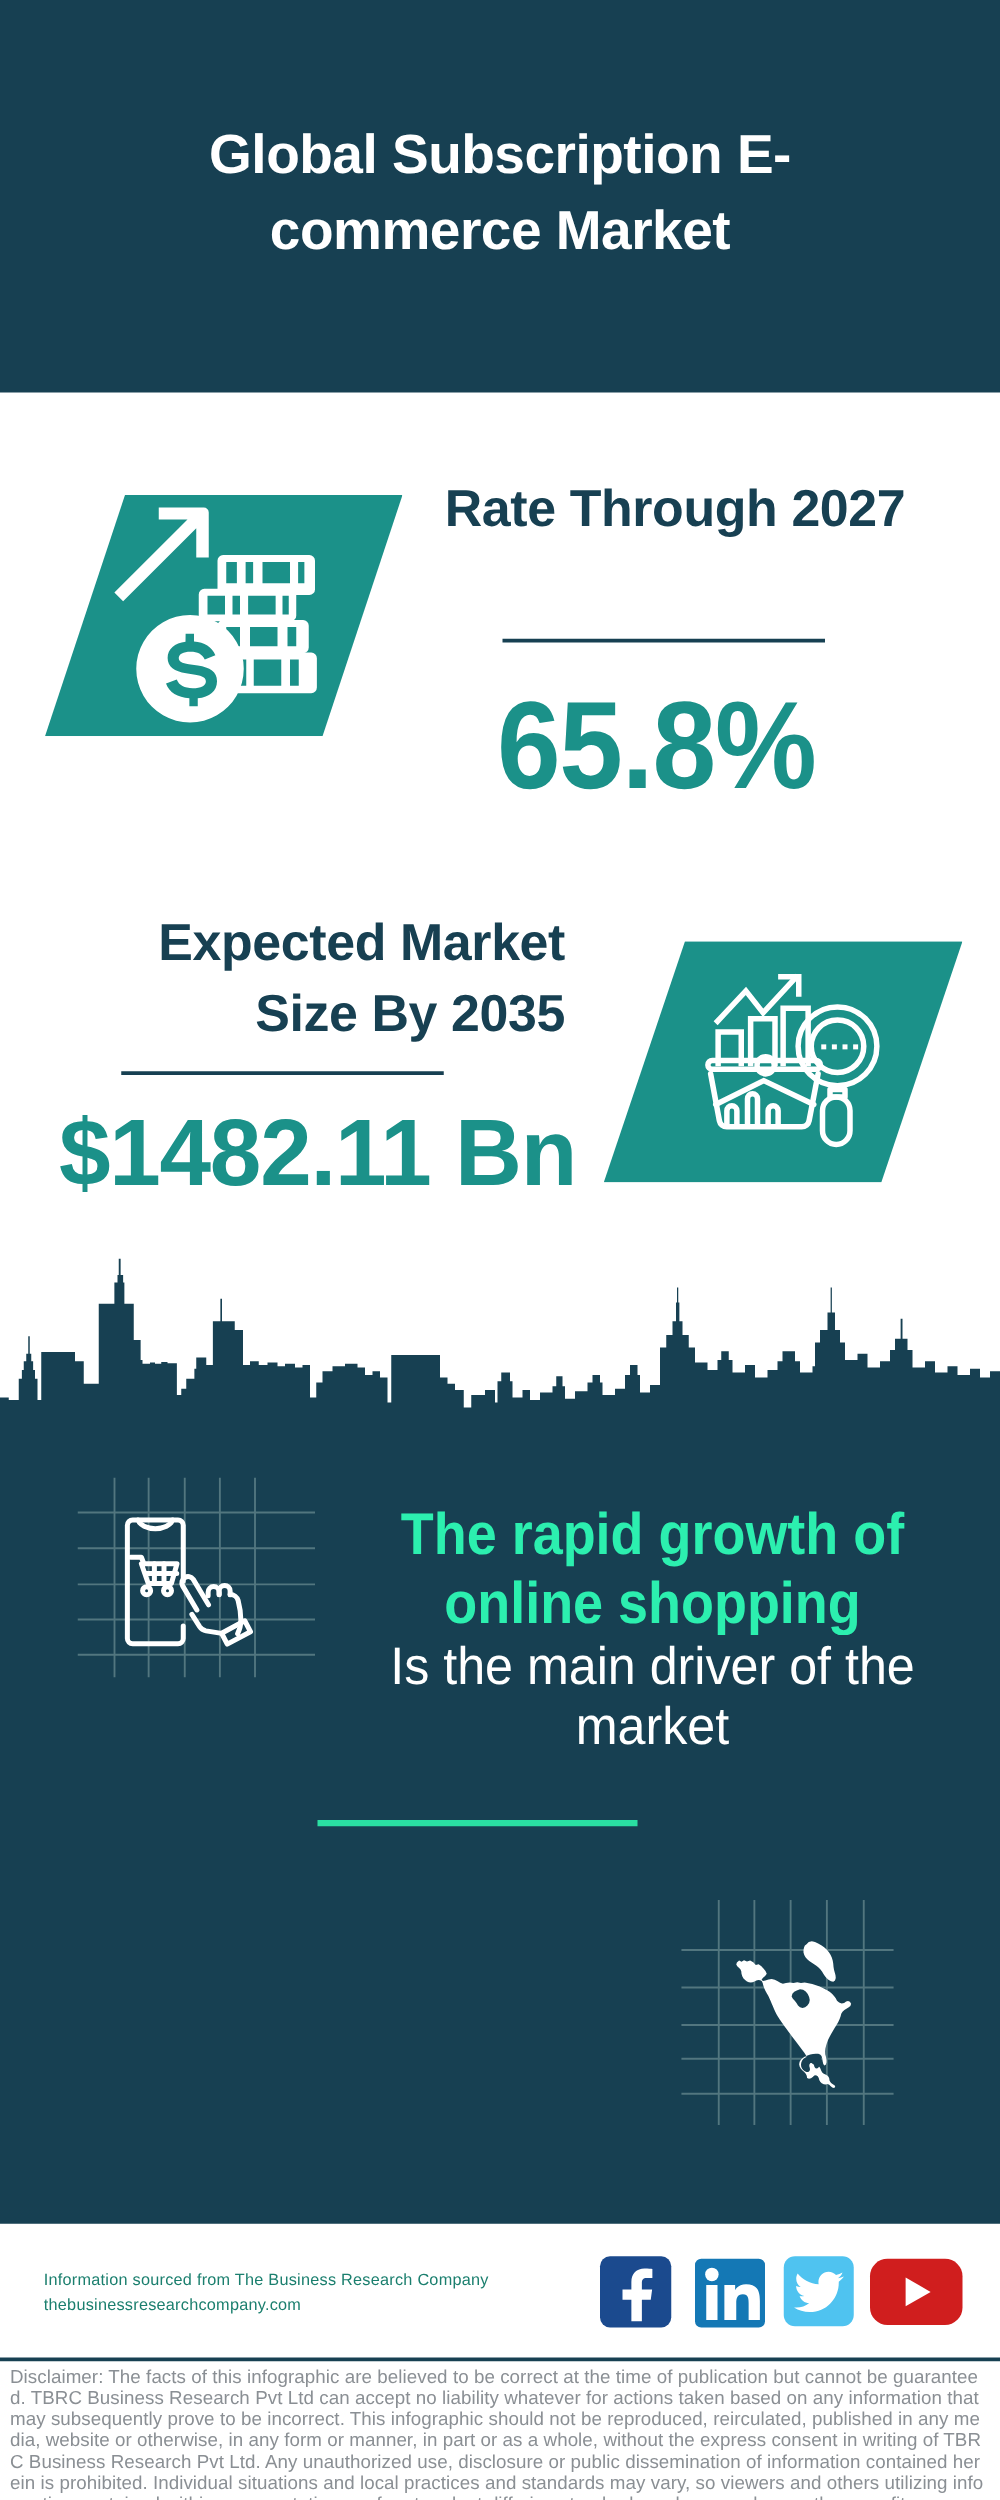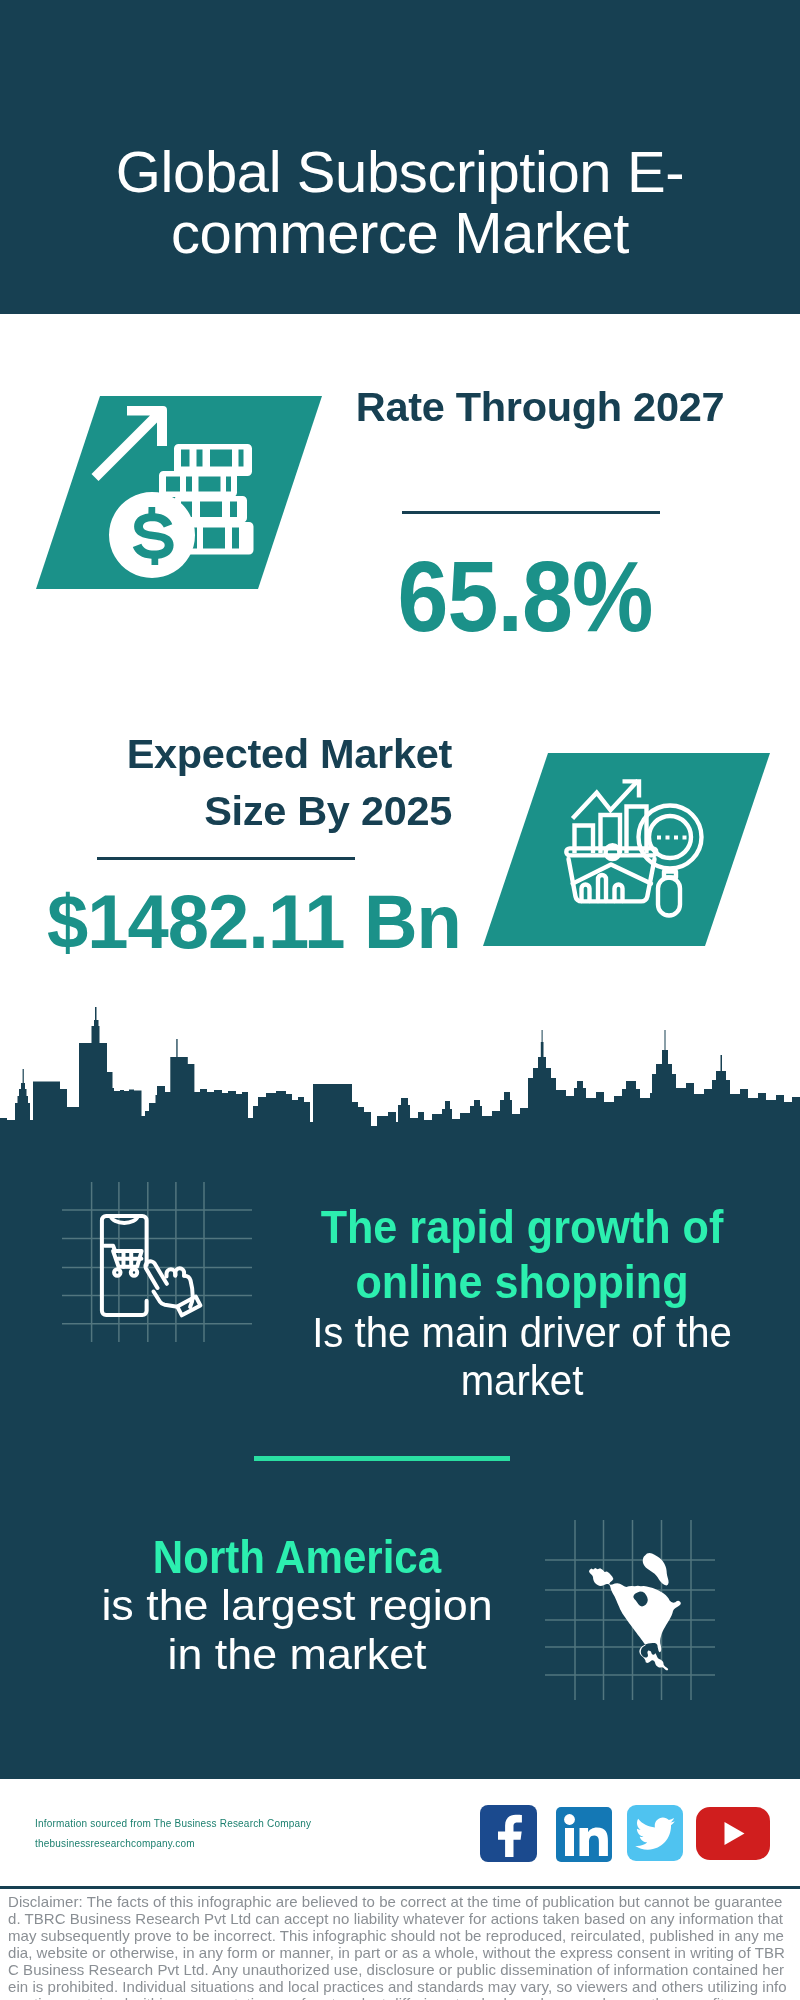--- a/index.html
+++ b/index.html
@@ -4,37 +4,37 @@
 <style>
   * { box-sizing: border-box; margin:0; padding:0; }
   html,body { width:800px; height:2000px; }
   body { font-family:"Liberation Sans", sans-serif; background:#ffffff; position:relative; overflow:hidden;
          -webkit-font-smoothing:antialiased; }
   .page { position:relative; width:800px; height:2000px; background:#fff; }
 
   
   .header { position:absolute; left:0; top:0; width:800px; height:314px; background:#174052; }
   .header-title { position:absolute; left:60px; top:93px; width:680px; text-align:center;
-      color:#ffffff; font-size:58px; font-weight:normal; line-height:61px; letter-spacing:-0.4px;margin-top:48px; }
+      color:#ffffff; font-size:44px; font-weight:bold; line-height:61px; letter-spacing:-0.4px; }
 
   
   .para { position:absolute; background:#1B9189; }
   .stat-head { position:absolute; color:#174052; font-weight:bold; font-size:41.5px; line-height:57.3px;
       text-align:center; letter-spacing:-0.3px; }
   .stat-rule { position:absolute; height:3px; background:#174052; }
   .stat-value { position:absolute; color:#1B9189; font-weight:bold; letter-spacing:-1px; text-align:center; }
 
   
   .dark-panel { position:absolute; left:0; width:800px; background:#174052; }
   .skyline { position:absolute; left:0; width:800px; }
 
   .big-green { color:#2CEFAF; font-weight:bold; }
   .white-txt { color:#ffffff; }
   .footer-rule { position:absolute; left:0; width:800px; height:4px; background:#174052; }
-  .src-text { position:absolute; color:#1B7F6E; font-size:10px; line-height:19.7px; letter-spacing:0.2px;}
+  .src-text { position:absolute; color:#1B7F6E; font-size:13px; line-height:19.7px; letter-spacing:0.2px;}
   .disclaimer { position:absolute; color:#8A8F94; font-size:15px; line-height:17px; letter-spacing:0.05px; }
   .social { position:absolute; width:64px; height:64px; border-radius:10px; }
 </style>
 </head>
 <body>
 
 <div class="page">
 
   <div class="header">
     <div class="header-title">Global Subscription E-commerce Market</div>
@@ -75,21 +75,21 @@
     </svg>
   </div>
   <div class="stat-head" style="left:340px; top:378px; width:400px;">
     <div>Rate Through 2027</div>
   </div>
   <div class="stat-rule" style="left:402px; top:511px; width:258px;"></div>
   <div class="stat-value" style="left:325px; top:547px; width:400px; font-size:99.5px; line-height:99.5px; white-space:nowrap; transform:scaleX(0.92); transform-origin:50% 0;">65.8%</div>
 
   <div class="stat-head" style="left:52px; top:725px; width:400px;text-align:right;">
     <div>Expected Market</div>
-    <div>Size By 2025</div>
+    <div>Size By 2035</div>
   </div>
   <div class="stat-rule" style="left:97px; top:857px; width:258px;"></div>
   <div class="stat-value" style="left:0px; top:885px; width:508px; font-size:75.5px; line-height:75.5px; white-space:nowrap; transform:scaleX(0.982); transform-origin:50% 0;">$1482.11 Bn</div>
 
   <div class="para" style="left:483px; top:753px; width:287px; height:193px;
               clip-path:polygon(65px 0, 287px 0, 222px 193px, 0 193px);">
     <svg viewBox="483 753 287 193" width="287" height="193" style="position:absolute;left:0px;top:0px;">
       <g fill="none" stroke="#ffffff" stroke-width="4.4" stroke-linejoin="miter" stroke-linecap="butt">
 
         <path d="M574.5 853 v-27.5 h18.5 v27.5"></path>
@@ -196,29 +196,20 @@
       <div>The rapid growth of</div>
       <div>online shopping</div>
     </div>
     <div class="white-txt" style="font-size:42.2px; line-height:47.6px; margin-top:0px; transform:scaleX(0.952); transform-origin:50% 0;">
       <div>Is the main driver of the</div>
       <div>market</div>
     </div>
   </div>
   <div style="position:absolute; left:254px; top:1456px; width:256px; height:4.5px; background:#2ADFA2;"></div>
 
-  <div style="position:absolute; left:62px; top:1533px; width:470px; text-align:center;">
-    <div class="big-green" style="font-size:47px; line-height:48.4px; transform:scaleX(0.895); transform-origin:50% 0;">
-      <div>North America</div>
-    </div>
-    <div class="white-txt" style="font-size:43.2px; line-height:48.4px; transform:scaleX(1.038); transform-origin:50% 0;">
-      <div>is the largest region</div>
-      <div>in the market</div>
-    </div>
-  </div>
   <svg width="170" height="180" style="position:absolute; left:545px; top:1520px;">
     <g stroke="#52767f" stroke-width="1.5" fill="none">
       <path d="M0 40 H170 M0 70 H170 M0 100 H170 M0 127 H170 M0 155 H170"></path>
       <path d="M30 0 V180 M58.5 0 V180 M87.5 0 V180 M116.5 0 V180 M146 0 V180"></path>
     </g>
   </svg>
 
   <svg viewBox="580 1550 104 135" width="104" height="135" style="position:absolute; left:580px; top:1550px;">
     <path d="M 589.5 1570.0 L 591.3 1568.4 L 593.2 1569.4 L 595.2 1568.1 L 597.6 1569.2 L 600.1 1568.3 L 602.6 1569.8 L 604.6 1571.9 L 606.9 1571.4 L 609.1 1572.9 L 610.9 1575.0 L 612.4 1576.8 L 613.4 1578.9 L 612.1 1580.8 L 610.2 1582.3 L 609.2 1583.9 L 610.5 1584.8 L 612.3 1584.4 L 614.8 1583.6 L 617.3 1583.2 L 619.8 1583.8 L 622.2 1584.9 L 624.2 1586.2 L 626.3 1586.9 L 628.8 1586.3 L 631.8 1585.9 L 634.8 1586.3 L 637.8 1585.8 L 640.8 1586.3 L 643.8 1585.9 L 646.8 1586.5 L 649.8 1587.2 L 652.8 1588.1 L 655.8 1589.2 L 658.6 1590.5 L 661.3 1591.9 L 663.7 1593.4 L 665.6 1595.0 L 667.2 1596.7 L 668.6 1598.6 L 669.6 1600.5 L 671.3 1601.9 L 673.3 1602.8 L 675.3 1602.3 L 676.9 1601.1 L 678.4 1600.7 L 679.9 1601.4 L 680.9 1602.9 L 680.3 1604.7 L 678.7 1605.9 L 677.1 1606.9 L 675.5 1608.0 L 674.0 1609.3 L 673.0 1611.0 L 672.5 1613.0 L 671.7 1615.2 L 670.6 1617.6 L 669.2 1620.0 L 667.7 1622.4 L 666.3 1624.8 L 664.9 1627.2 L 663.6 1629.5 L 662.5 1631.8 L 661.6 1634.1 L 660.9 1636.4 L 660.4 1638.7 L 660.2 1641.0 L 660.3 1643.3 L 660.8 1645.5 L 661.2 1647.7 L 661.2 1649.9 L 660.6 1651.7 L 659.5 1652.3 L 658.6 1651.1 L 658.1 1649.0 L 657.8 1646.8 L 657.2 1644.8 L 656.1 1643.5 L 654.6 1642.9 L 652.6 1642.9 L 650.4 1643.2 L 648.2 1643.6 L 646.0 1644.3 L 644.0 1645.2 L 642.2 1646.3 L 640.7 1647.7 L 639.7 1649.4 L 639.3 1651.3 L 639.7 1653.2 L 640.7 1654.9 L 642.0 1656.3 L 643.4 1657.6 L 644.6 1659.0 L 645.4 1660.6 L 645.7 1662.3 L 647.2 1662.9 L 648.8 1662.6 L 650.2 1661.6 L 651.4 1660.4 L 652.8 1660.2 L 654.2 1661.0 L 655.0 1662.4 L 655.4 1664.0 L 656.2 1665.4 L 657.4 1666.6 L 659.0 1667.4 L 660.6 1667.6 L 662.0 1667.2 L 663.4 1667.8 L 664.6 1669.0 L 665.8 1670.0 L 667.2 1670.4 L 668.2 1669.6 L 667.8 1668.4 L 666.6 1667.6 L 665.4 1666.8 L 664.4 1665.8 L 663.6 1664.4 L 663.4 1662.8 L 662.8 1661.4 L 661.8 1660.4 L 660.4 1659.6 L 659.0 1659.0 L 657.8 1658.0 L 657.0 1656.6 L 656.4 1655.0 L 655.6 1653.6 L 654.4 1652.6 L 653.0 1652.0 L 651.4 1651.6 L 649.8 1650.8 L 648.4 1649.8 L 647.2 1648.6 L 646.2 1647.2 L 645.4 1645.6 L 644.6 1644.0 L 643.6 1642.4 L 642.4 1640.8 L 641.2 1639.2 L 640.0 1637.6 L 638.8 1636.0 L 637.6 1634.4 L 636.4 1632.8 L 635.0 1631.0 L 633.6 1629.1 L 632.2 1627.2 L 630.8 1625.3 L 629.4 1623.4 L 628.0 1621.5 L 626.6 1619.6 L 625.2 1617.6 L 623.8 1615.5 L 622.4 1613.4 L 621.2 1611.3 L 620.1 1609.2 L 619.2 1607.1 L 618.3 1605.0 L 617.4 1602.9 L 616.5 1600.8 L 615.6 1598.7 L 614.6 1596.6 L 613.4 1594.6 L 612.3 1592.6 L 611.4 1590.6 L 610.7 1588.6 L 610.2 1586.6 L 609.5 1585.0 L 608.2 1584.1 L 606.7 1583.9 L 605.1 1584.4 L 603.6 1585.2 L 602.1 1585.8 L 600.6 1586.0 L 599.1 1585.8 L 597.6 1585.1 L 596.1 1584.0 L 594.8 1582.7 L 593.8 1581.0 L 593.2 1579.0 L 593.0 1577.0 L 592.3 1575.4 L 591.1 1574.2 L 589.8 1573.0 L 589.0 1571.5 Z" fill="#ffffff"></path>
     <path d="M 645.0 1555.5 L 647.0 1553.6 L 649.5 1553.0 L 652.0 1553.6 L 654.5 1554.8 L 657.0 1556.2 L 659.3 1557.8 L 661.3 1559.6 L 663.0 1561.6 L 664.4 1563.8 L 665.5 1566.2 L 666.2 1568.6 L 666.6 1571.0 L 666.8 1573.4 L 667.2 1575.8 L 667.8 1578.0 L 668.4 1580.2 L 668.6 1582.4 L 668.0 1584.4 L 666.6 1585.4 L 664.8 1585.0 L 663.0 1584.0 L 661.4 1582.6 L 660.0 1581.0 L 658.8 1579.2 L 657.6 1577.2 L 656.2 1575.4 L 654.6 1573.8 L 652.8 1572.4 L 651.0 1571.2 L 649.2 1570.0 L 647.4 1568.8 L 645.8 1567.4 L 644.4 1565.8 L 643.4 1564.0 L 642.8 1562.0 L 642.8 1560.0 L 643.2 1558.0 L 643.9 1556.4 Z" fill="#ffffff"></path>

